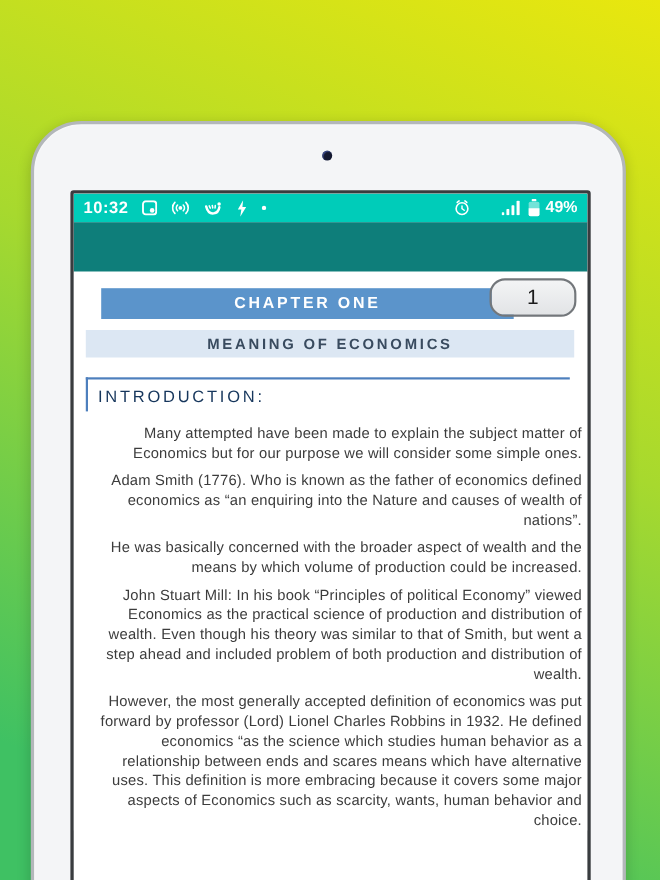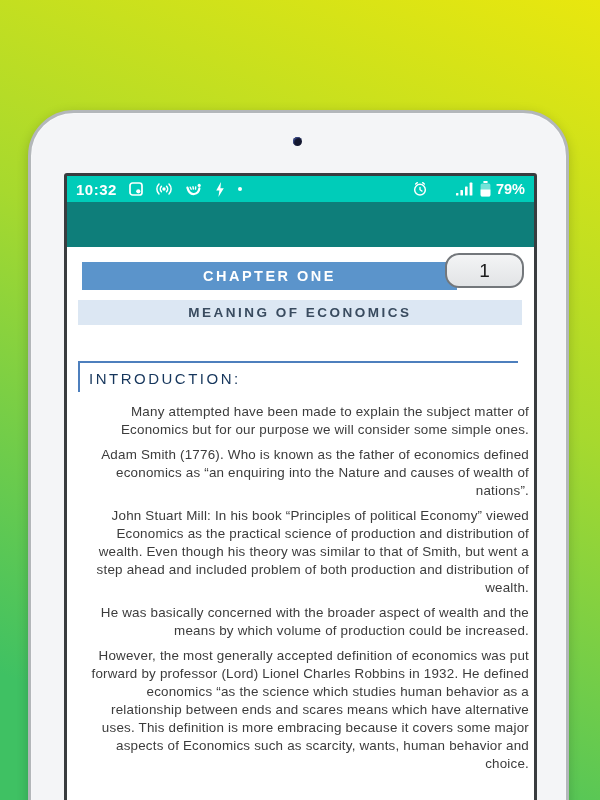--- a/index.html
+++ b/index.html
@@ -51,37 +51,37 @@
   .signal{margin-right:7px;}
   .battery{margin-right:5px;}
   .batt-pct{font-size:14.5px;font-weight:bold;}
   .notif-dot{width:4px;height:4px;border-radius:50%;background:#fff;margin-right:0;}
   
   .app-bar{height:45px;background:var(--app-bar-bg);}
   
   .doc{position:relative;padding:6px 10px 0 11px;background:#fff;}
   .chapter-row{position:relative;height:38px;}
   .chapter-bar{
-    position:absolute;left:4px;top:9px;width:375px;height:28px;background:var(--chapter-bar-bg);
+    position:absolute;left:14px;top:9px;width:375px;height:28px;background:var(--chapter-bar-bg);
     color:var(--chapter-bar-text);display:flex;align-items:center;justify-content:center;
     font-size:14.5px;font-weight:bold;letter-spacing:2.5px;
   }
   .page-tab{
     position:absolute;right:0;top:0;width:79px;height:35px;
     background:linear-gradient(#f3f4f5,#e2e4e6);border:2px solid var(--tab-border);
     border-radius:14px;display:flex;align-items:center;justify-content:center;
     font-size:19px;color:#1b1b1b;cursor:pointer;
   }
   .subtitle-bar{
     margin-top:9px;width:444px;height:25px;background:var(--subtitle-bg);
     color:var(--subtitle-text);display:flex;align-items:center;justify-content:center;
     font-size:13.5px;letter-spacing:2.5px;font-weight:bold;
   }
   .intro-heading{
-    margin-top:36px;width:440px;
+    margin-top:18px;width:440px;
     border-top:2px solid var(--heading-border);border-left:2px solid var(--heading-border);
     padding:7px 0 5px 9px;font-size:15px;letter-spacing:2.5px;color:var(--heading-text);
   }
   .paragraphs{
     margin-top:11px;width:451px;font-size:13.4px;line-height:18px;
     letter-spacing:.2px;color:var(--body-text);
   }
   .para{margin:0 0 7px 0;text-align:right;}
 </style>
 </head>
@@ -146,21 +146,21 @@
       </span>
 
       <span class="sicon battery">
         <svg width="11" height="16" viewBox="0 0 11 16">
           <rect x="3.4" y="0" width="4.2" height="2" rx="0.6" fill="#fff"></rect>
           <rect x="0.6" y="2.4" width="9.8" height="13.2" rx="1.6" fill="#ffffff" opacity="0.45"></rect>
           <path d="M0.6 8.4 h9.8 v5.6 a1.6 1.6 0 0 1 -1.6 1.6 h-6.6 a1.6 1.6 0 0 1 -1.6 -1.6 Z" fill="#fff"></path>
         </svg>
       </span>
 
-      <span class="batt-pct">79%</span>
+      <span class="batt-pct">49%</span>
     </div>
 
     <div class="app-bar"></div>
 
     <div class="doc">
       <div class="chapter-row">
         <div class="chapter-bar">
           <span>CHAPTER ONE</span>
         </div>
         <div class="page-tab">
@@ -172,23 +172,23 @@
 
       <div class="intro-heading">INTRODUCTION:</div>
 
       <div class="paragraphs">
 
           <p class="para">Many attempted have been made to explain the subject matter of Economics but for our purpose we will consider some simple ones.</p>
 
           <p class="para">Adam Smith (1776). Who is known as the father of economics defined economics as “an enquiring into the Nature and causes of wealth of nations”.</p>
 
 
+          <p class="para">He was basically concerned with the broader aspect of wealth and the means by which volume of production could be increased.</p>
+
           <p class="para">John Stuart Mill: In his book “Principles of political Economy” viewed Economics as the practical science of production and distribution of wealth. Even though his theory was similar to that of Smith, but went a step ahead and included problem of both production and distribution of wealth.</p>
-
-          <p class="para">He was basically concerned with the broader aspect of wealth and the means by which volume of production could be increased.</p>
 
 
           <p class="para">However, the most generally accepted definition of economics was put forward by professor (Lord) Lionel Charles Robbins in 1932. He defined economics “as the science which studies human behavior as a relationship between ends and scares means which have alternative uses. This definition is more embracing because it covers some major aspects of Economics such as scarcity, wants, human behavior and choice.</p>
         </div>
     </div>
 
   </div>
 </div>
 
 </body></html>

